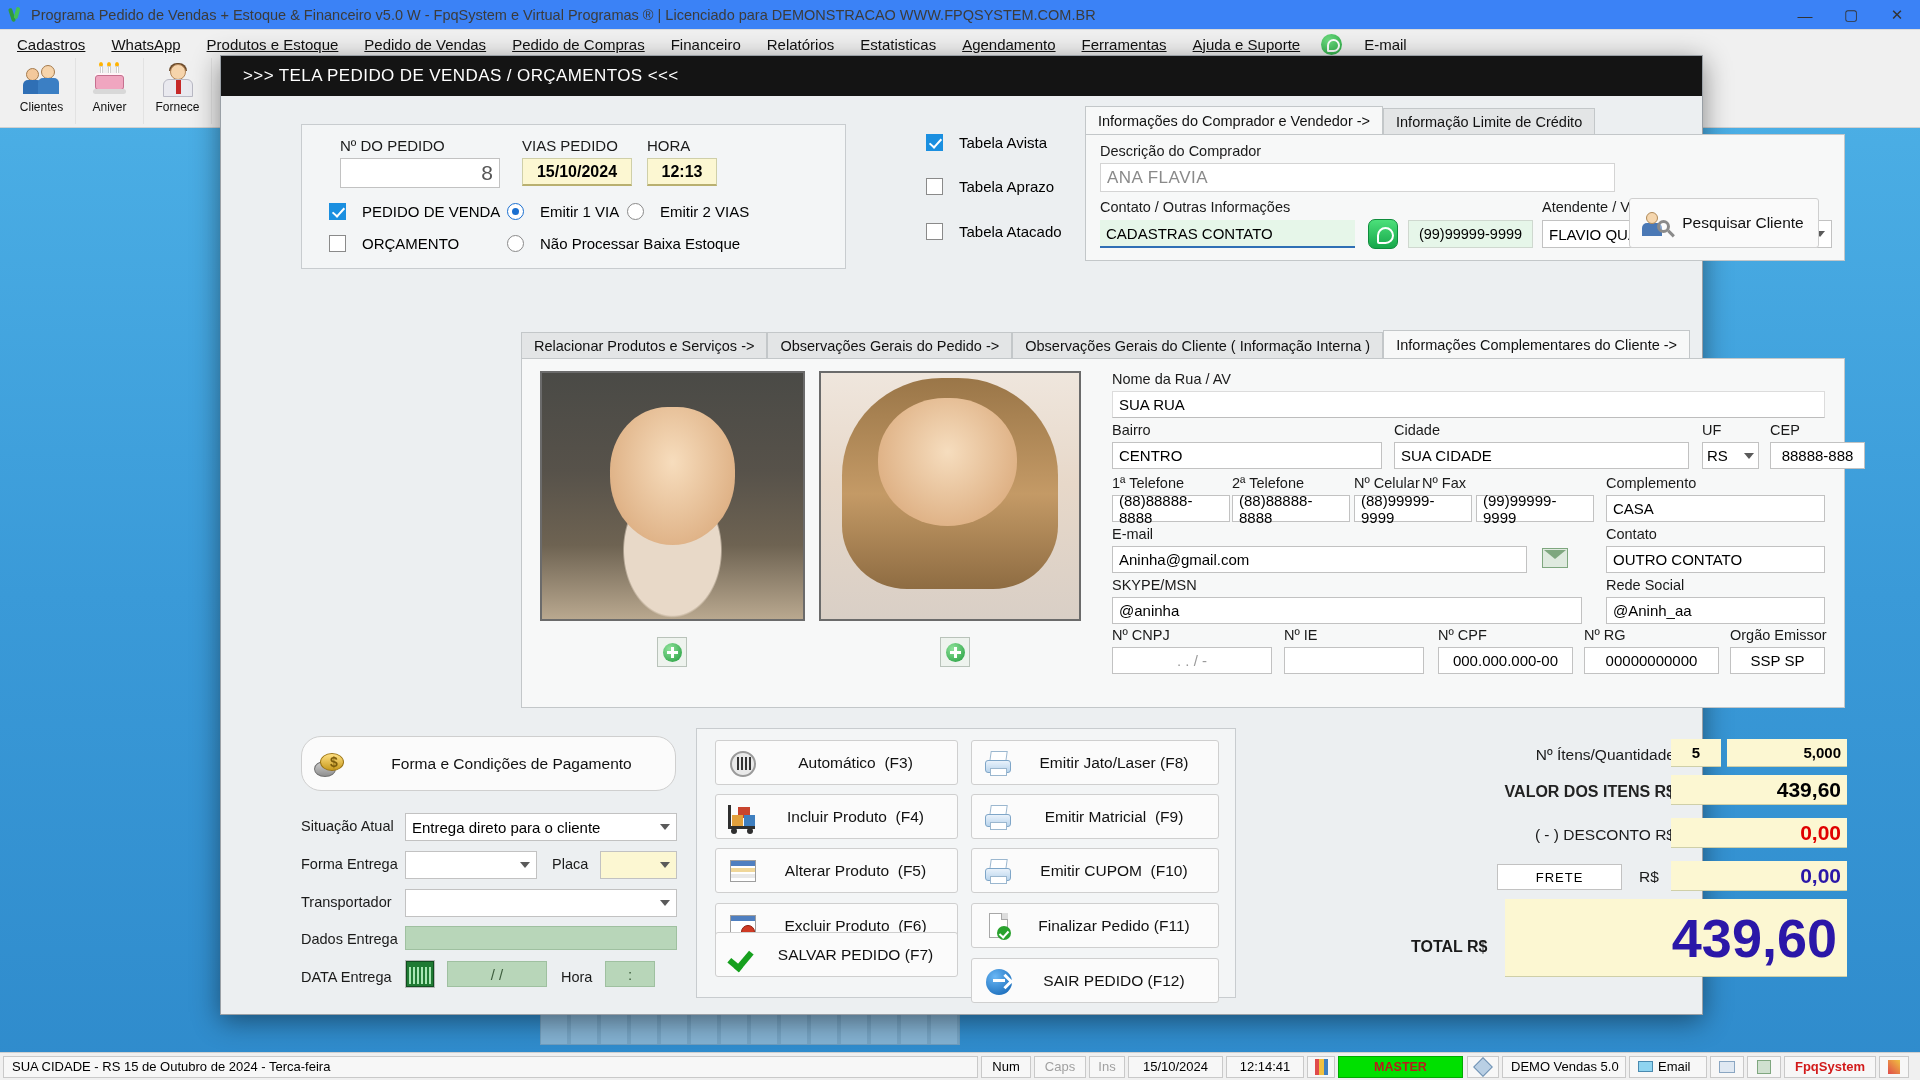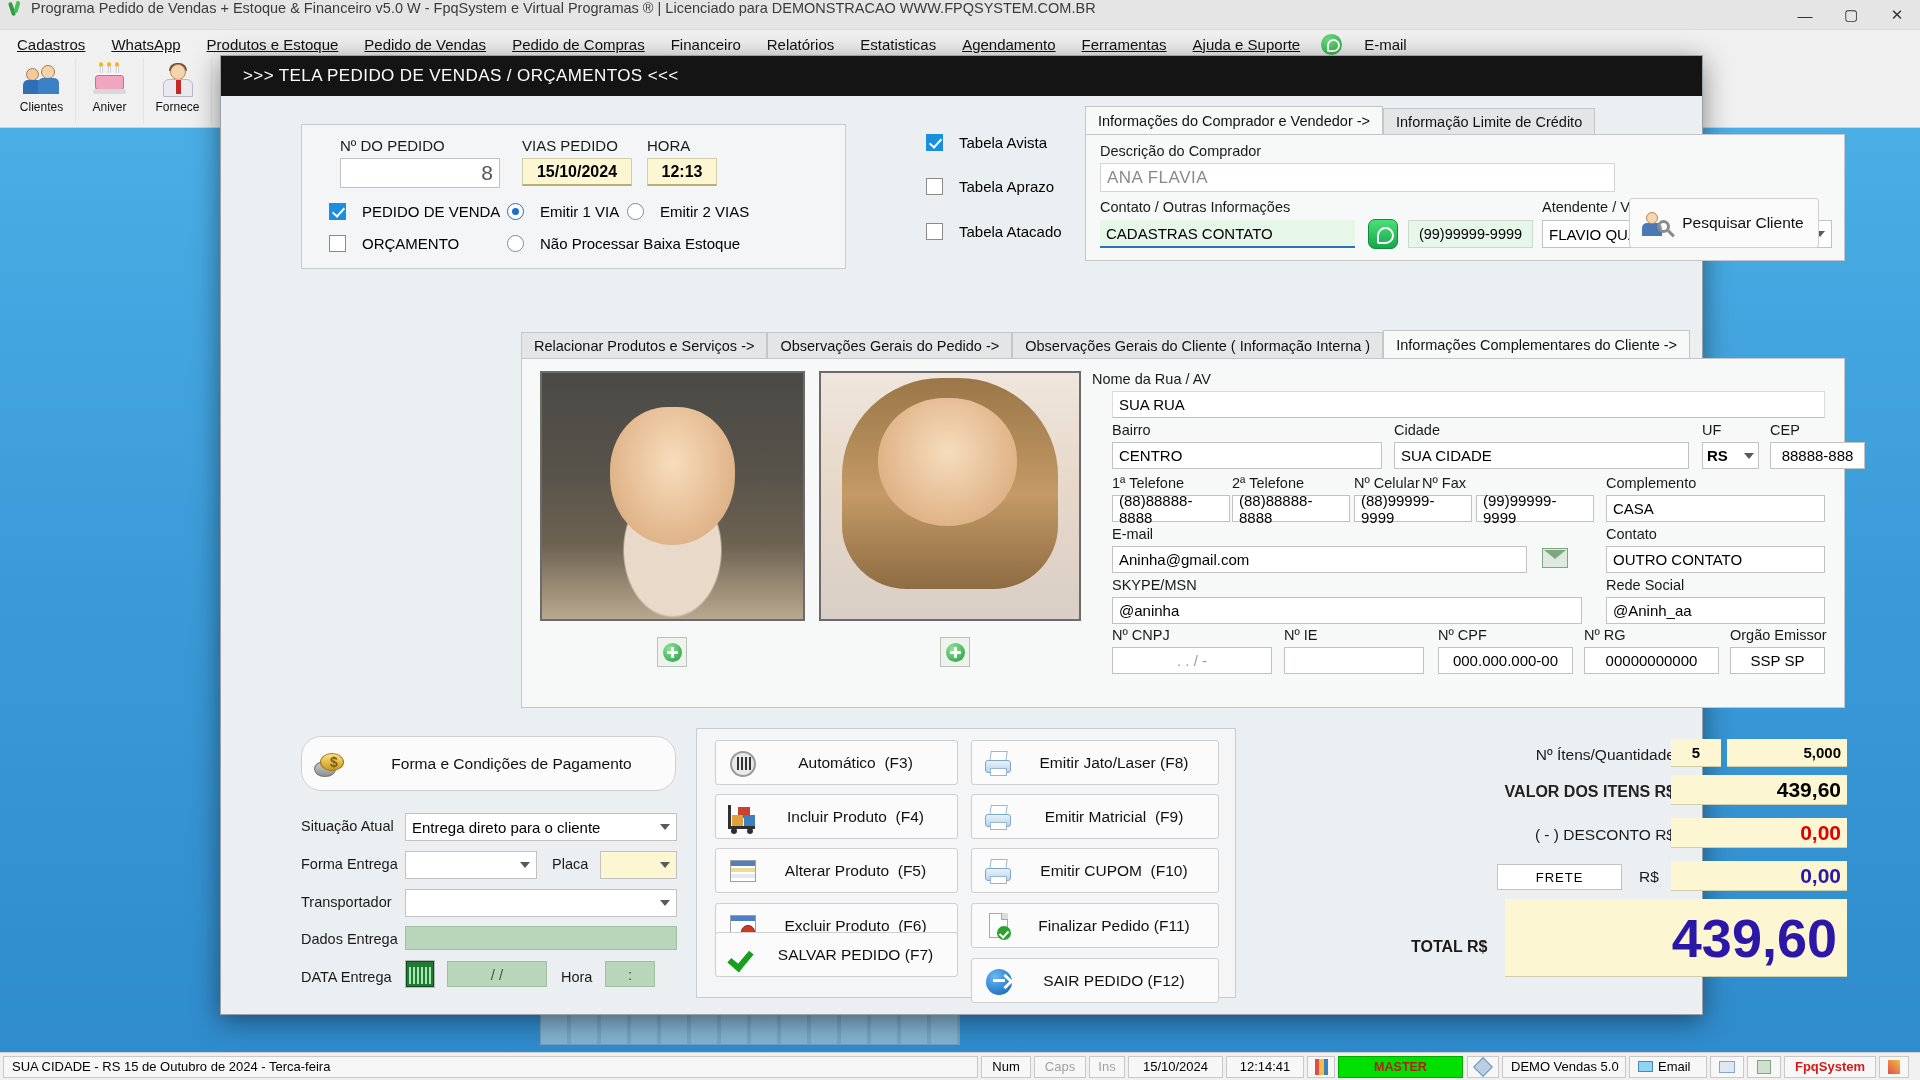--- a/index.html
+++ b/index.html
@@ -9,21 +9,21 @@
     font-family:"Liberation Sans", sans-serif;
     font-size:14px; color:#000;
     background:#2f97d8;
   }
   
   #desktop { position:absolute; inset:0; background:linear-gradient(180deg,#4fb3e8 0%,#3a9ad8 55%,#2f8bcc 100%); }
   #appwin { position:absolute; left:0; top:0; width:1920px; height:1080px; }
 
   
   .titlebar { position:absolute; left:0; top:0; width:1920px; height:30px;
-    background:#e5e5e5; border-bottom:1px solid #dcdcdc; display:flex; }
+    background:#3b82f6; border-bottom:1px solid #dcdcdc; display:flex; align-items:center; }
   .titlebar .tb-ico { width:18px; height:18px; margin-left:7px; margin-right:6px; position:relative; }
   .titlebar .tb-ico:before{content:"";position:absolute;left:3px;top:2px;width:4px;height:14px;background:#2e9b3e;border-radius:2px;transform:rotate(-18deg);}
   .titlebar .tb-ico:after{content:"";position:absolute;left:8px;top:1px;width:4px;height:12px;background:#43c257;border-radius:2px;transform:rotate(16deg);}
   .titlebar .tb-title { font-size:14.5px; color:#3b3b3b; white-space:nowrap; }
   .wbtns { position:absolute; right:0; top:0; height:30px; display:flex; }
   .wbtn { width:46px; height:30px; display:flex; align-items:center; justify-content:center; color:#333; font-size:15px; }
 
   
   .menubar { position:absolute; left:0; top:30px; width:1920px; height:28px;
     background:#f0f0f0; display:flex; align-items:center; padding-left:4px; }
@@ -365,31 +365,31 @@
 
       <div class="photo ph1" style="left:18px; top:12px; width:265px; height:250px;"></div>
       <div class="photo ph2" style="left:297px; top:12px; width:262px; height:250px;"></div>
       <div class="plusbtn" style="position:absolute;left:135px;top:278px;">
           <span class="plusc"></span>
         </div>
       <div class="plusbtn" style="position:absolute;left:418px;top:278px;">
           <span class="plusc"></span>
         </div>
 
-      <div class="lbl" style="position:absolute;left:570px;top:12px;">Nome da Rua / AV</div>
+      <div class="lbl" style="position:absolute;left:590px;top:12px;">Nome da Rua / AV</div>
       <div class="inp" style="position:absolute;left:590px;top:32px;width:713px;height:27px;border:1px solid #dcdcdc;border-bottom-color:#bdbdbd;">SUA RUA</div>
 
       <div class="lbl" style="position:absolute;left:590px;top:63px;">Bairro</div>
       <div class="inp" style="position:absolute;left:590px;top:83px;width:270px;height:27px;">CENTRO</div>
 
       <div class="lbl" style="position:absolute;left:872px;top:63px;">Cidade</div>
       <div class="inp" style="position:absolute;left:872px;top:83px;width:295px;height:27px;">SUA CIDADE</div>
 
       <div class="lbl" style="position:absolute;left:1180px;top:63px;">UF</div>
-      <div class="sel" style="position:absolute;left:1180px;top:83px;width:57px;height:27px;padding:0 4px;font-weight:bold;">
+      <div class="sel" style="position:absolute;left:1180px;top:83px;width:57px;height:27px;padding:0 4px;">
         <span class="cv">RS</span>
         <span class="chev"></span>
       </div>
 
       <div class="lbl" style="position:absolute;left:1248px;top:63px;">CEP</div>
       <div class="inp center" style="position:absolute;left:1248px;top:83px;width:95px;height:27px;">88888-888</div>
 
       <div class="lbl" style="position:absolute;left:590px;top:116px;">1ª Telefone</div>
       <div class="inp center" style="position:absolute;left:590px;top:136px;width:118px;height:27px;">(88)88888-8888</div>
 

